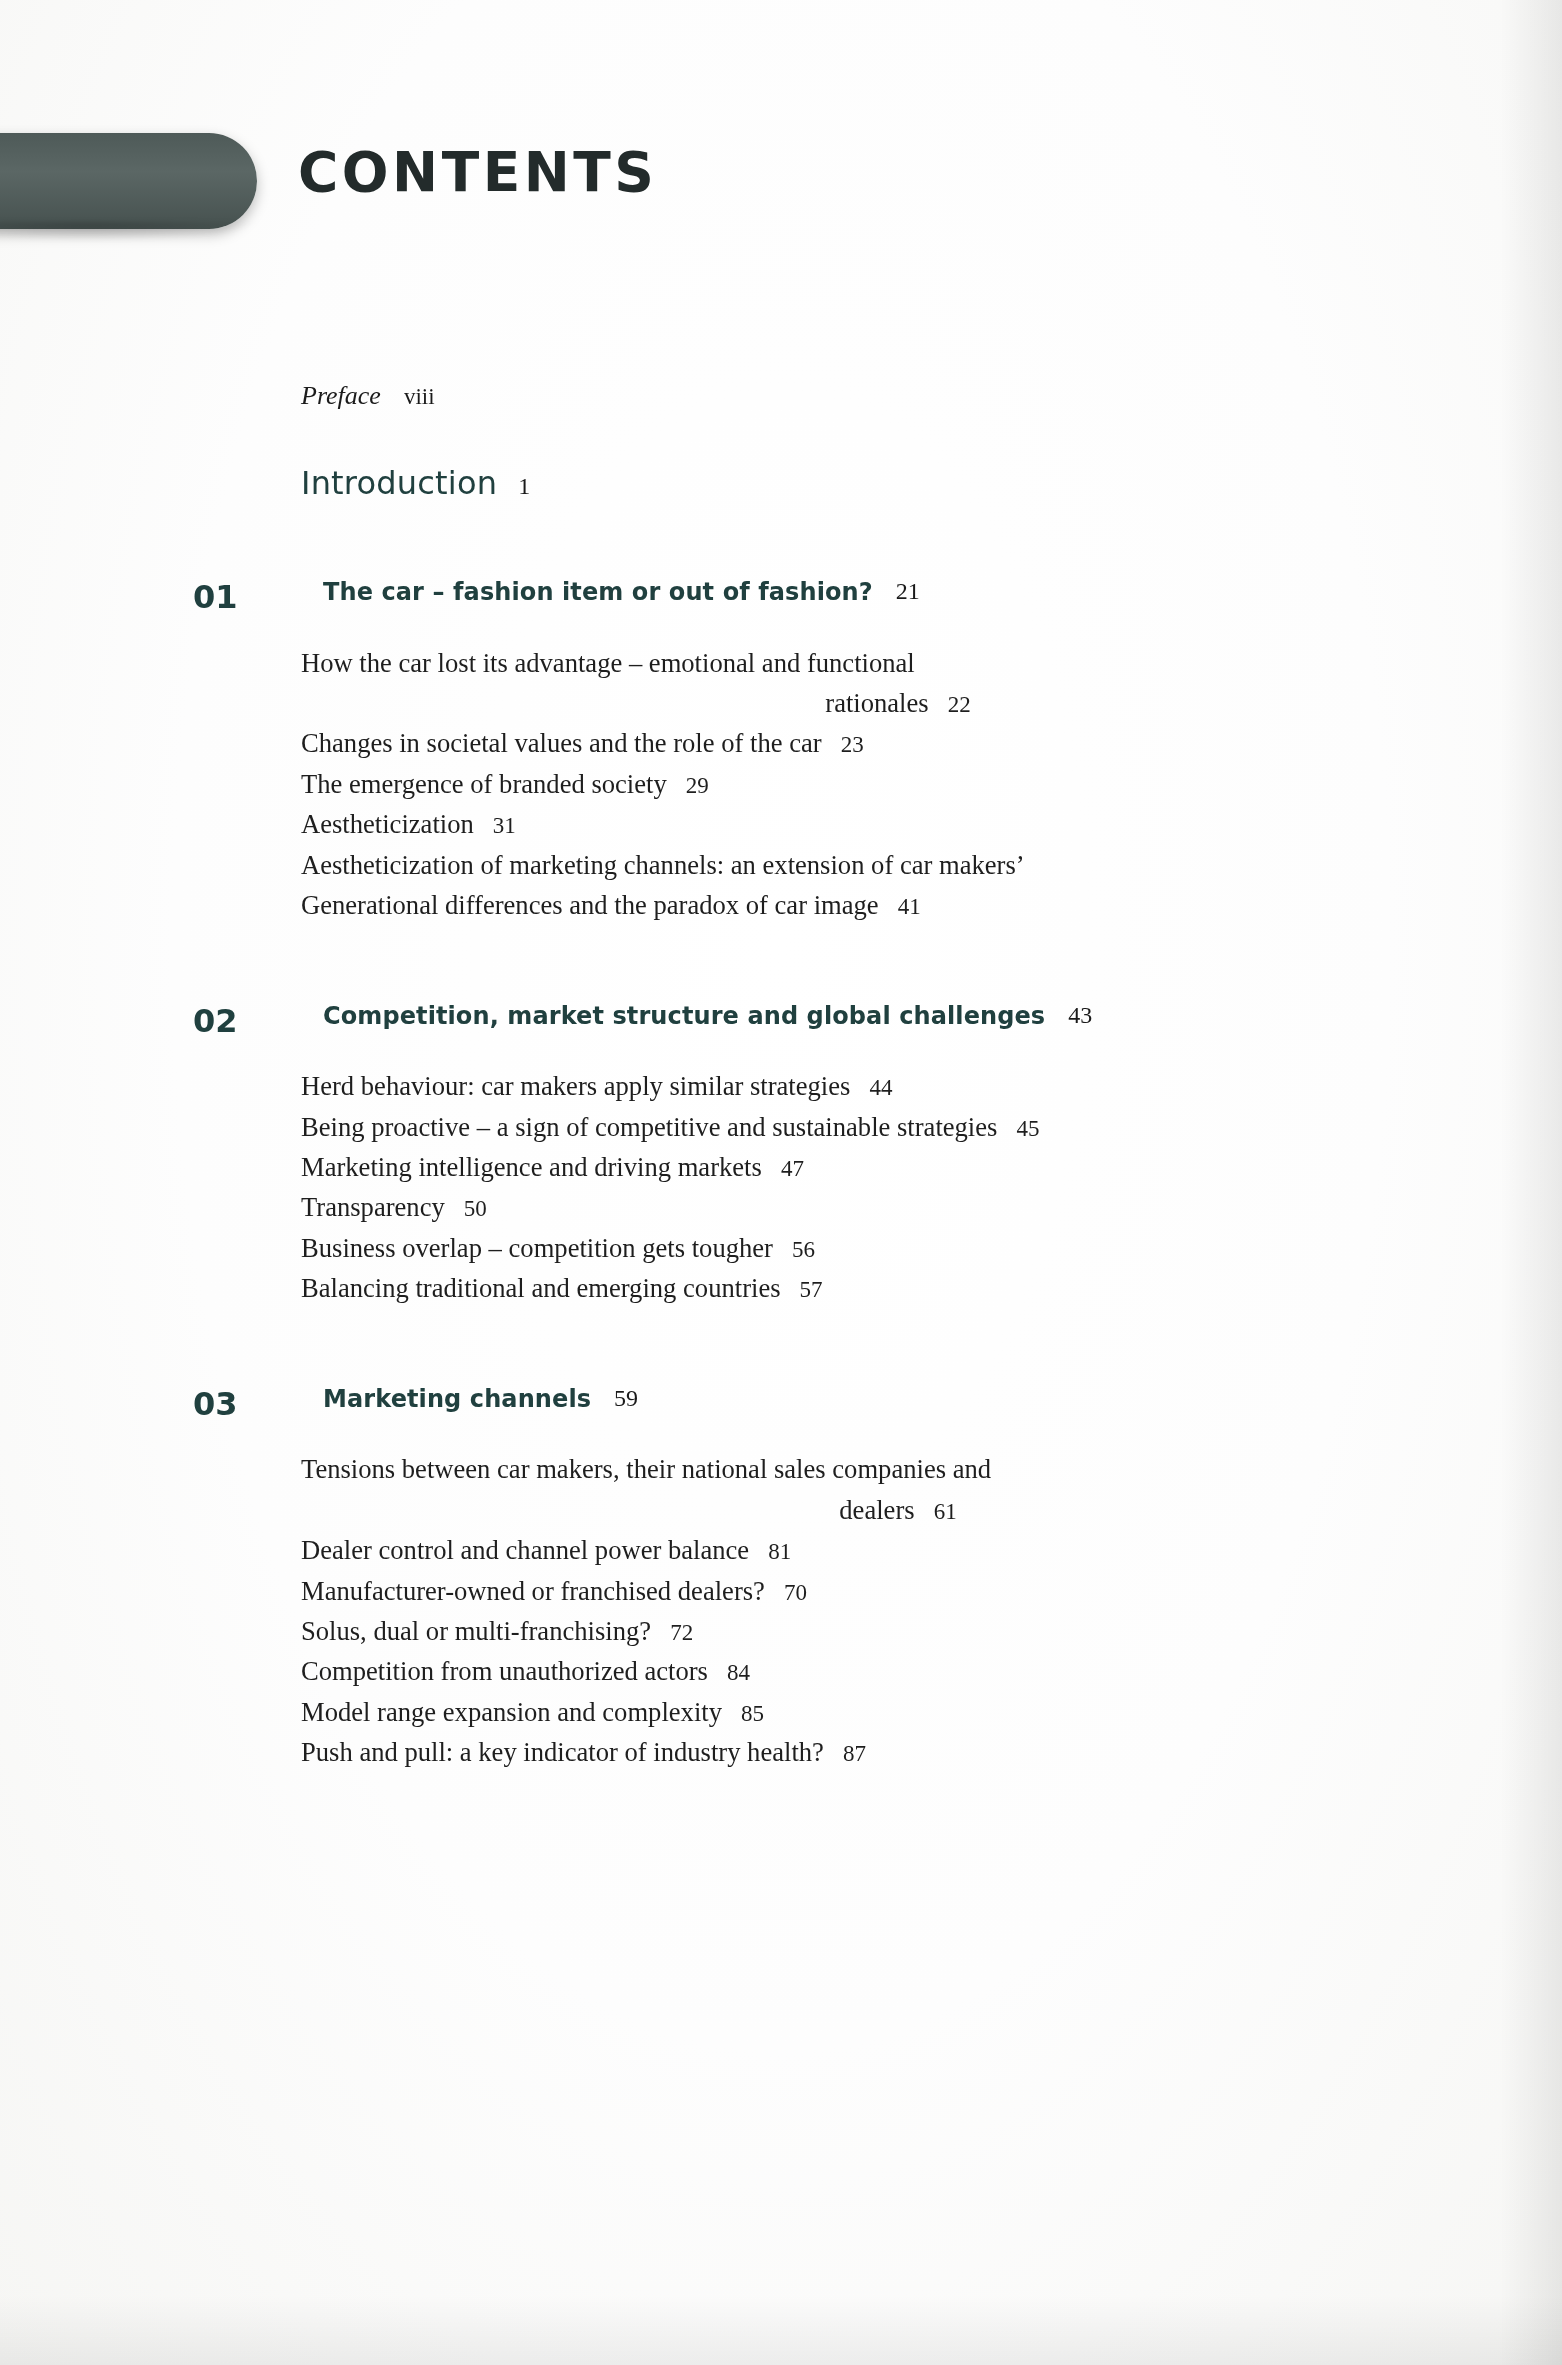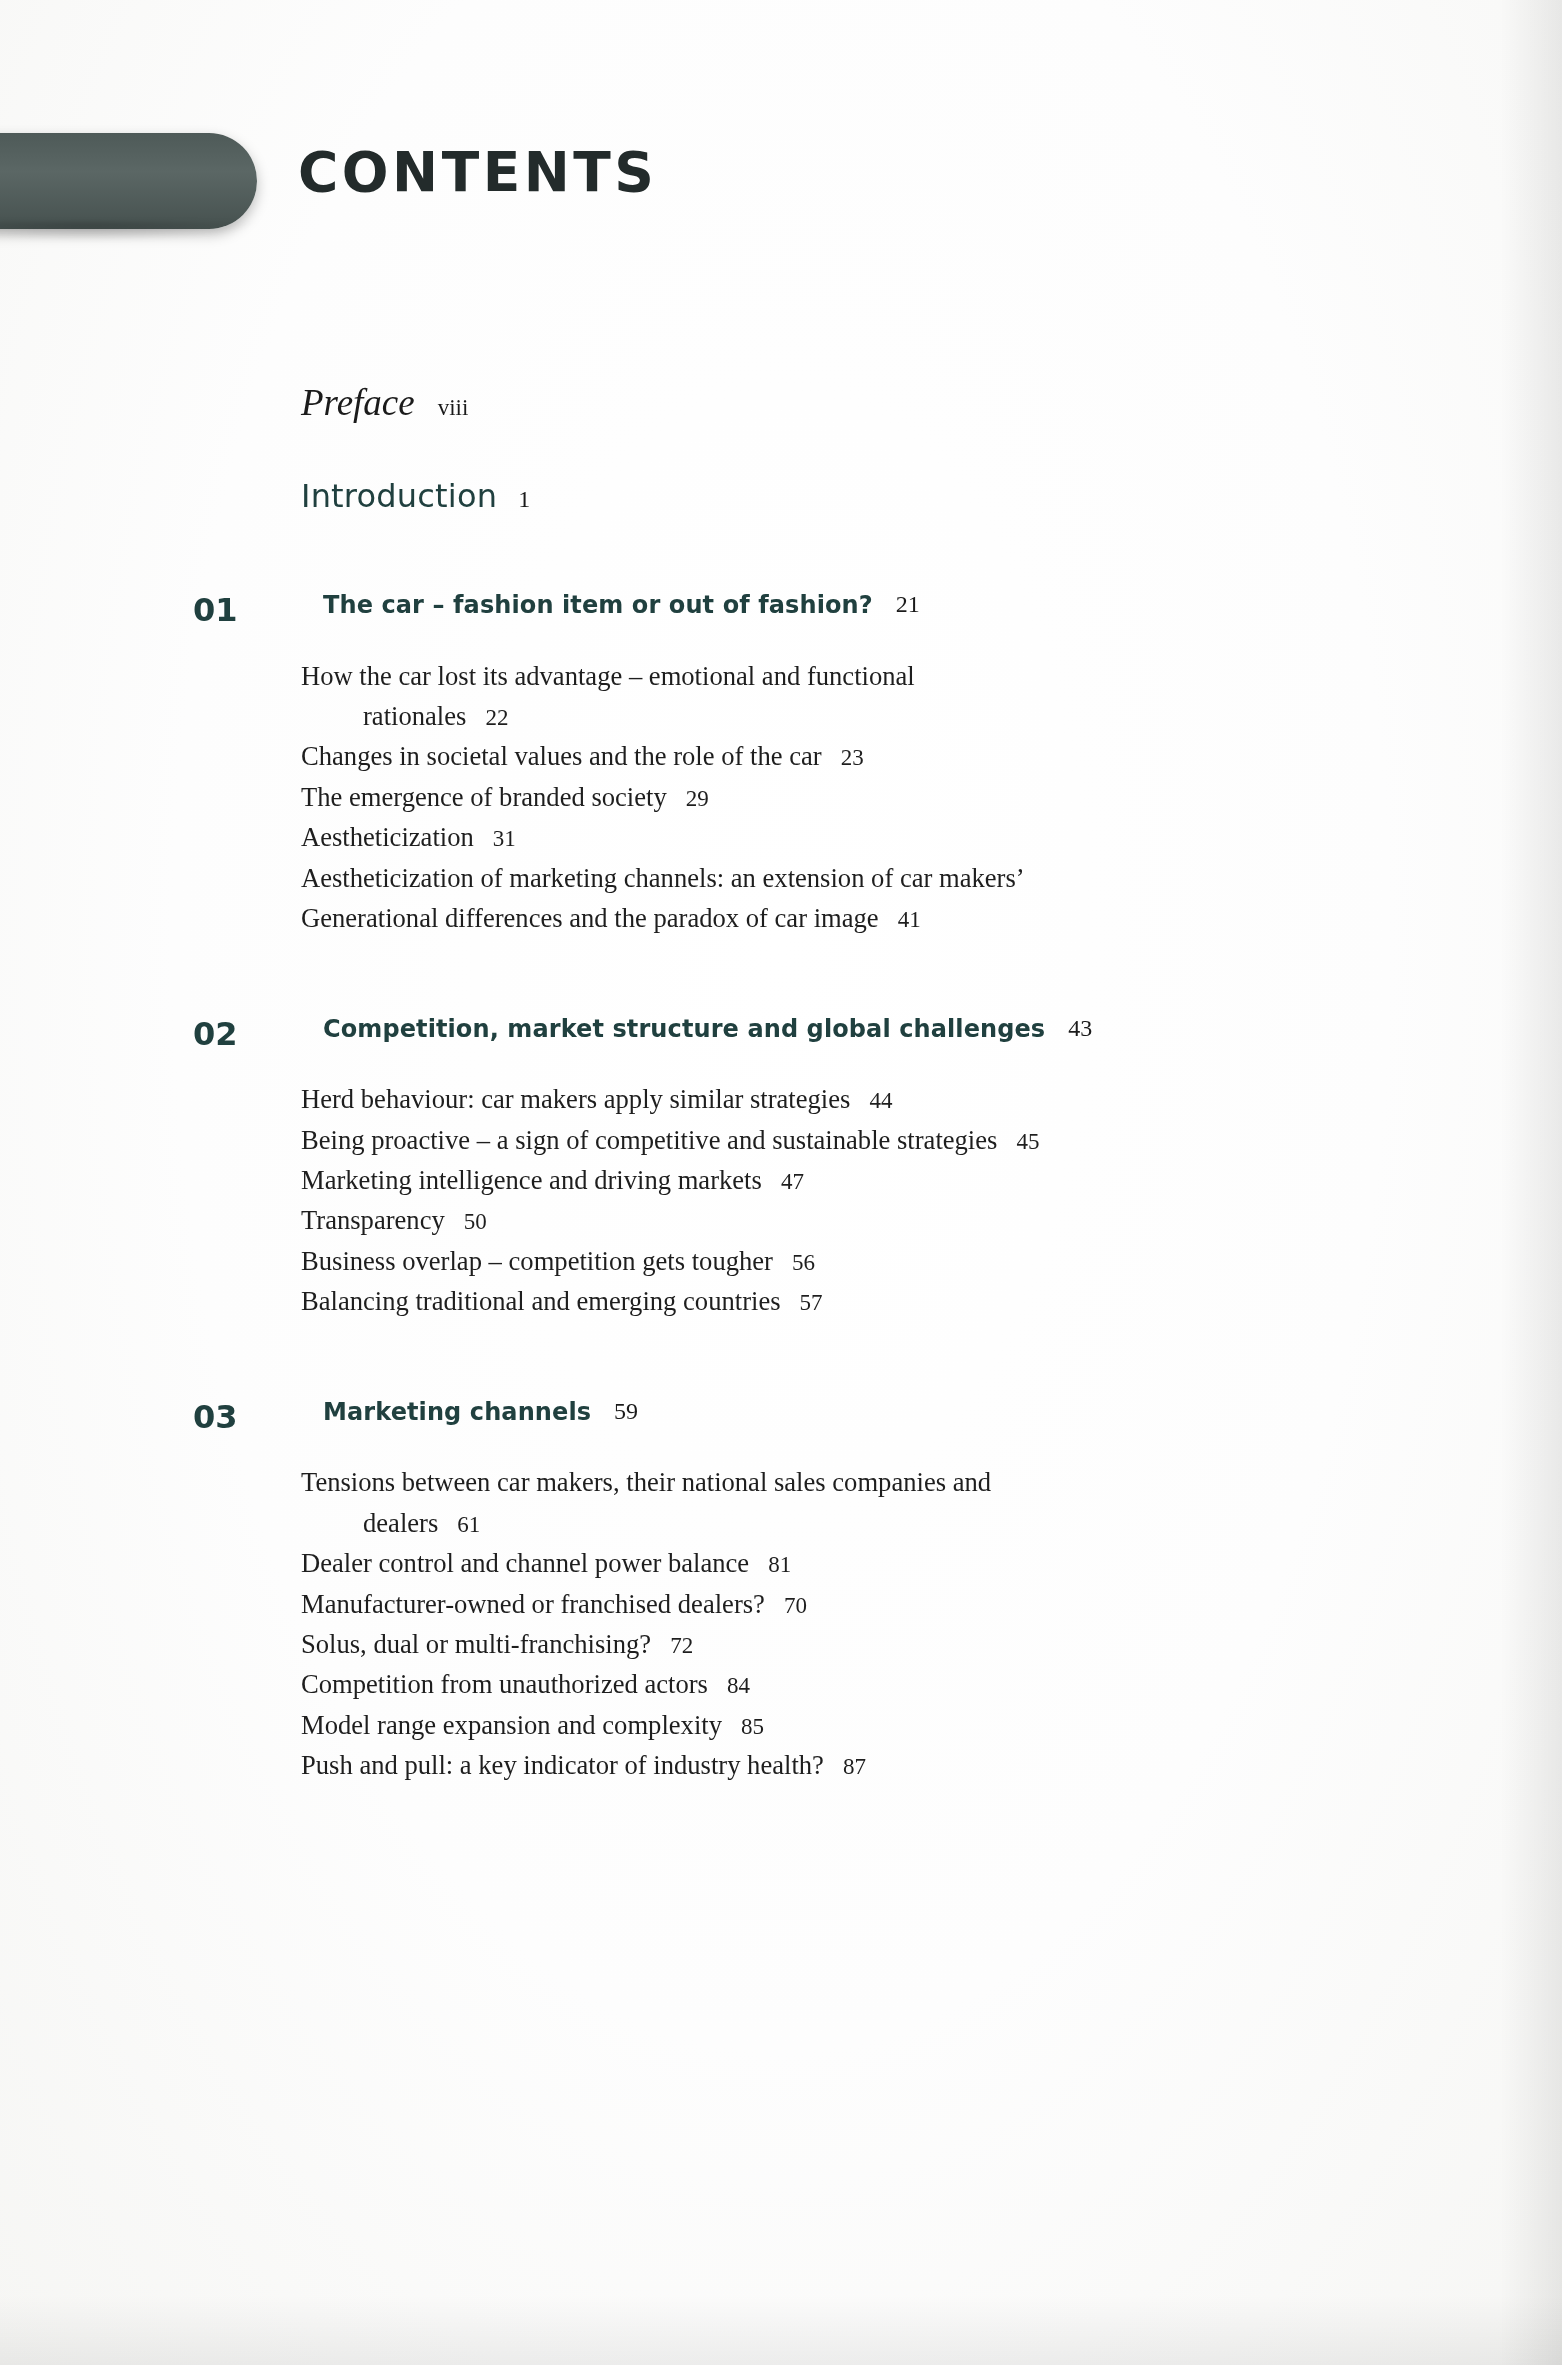--- a/index.html
+++ b/index.html
@@ -63,21 +63,21 @@
   }
 
   
   .front-row {
     display: flex;
     align-items: baseline;
     margin-left: 108px;
   }
   .preface-label {
     font-style: italic;
-    font-size: 37px;
+    font-size: 26px;
     color: #1b1b1b;
   }
   .preface-page {
     margin-left: 23px;
     font-size: 23px;
   }
 
   .intro-row {
     margin-top: 53px;
   }
@@ -137,20 +137,21 @@
     color: #1e1e1e;
   }
   .entry .txt { }
   .entry .pg {
     font-size: 23px;
     margin-left: 12.4px;
   }
   .entry.wrap .cont {
     display: block;
     margin-left: 62px;
+    text-align: center;
   }
 
   
   .scan-edge-right {
     position: absolute;
     top: 0; right: 0; width: 62px; height: 100%;
     background: linear-gradient(270deg, rgba(0,0,0,0.07), rgba(0,0,0,0));
     pointer-events: none;
   }
   .scan-edge-bottom {

